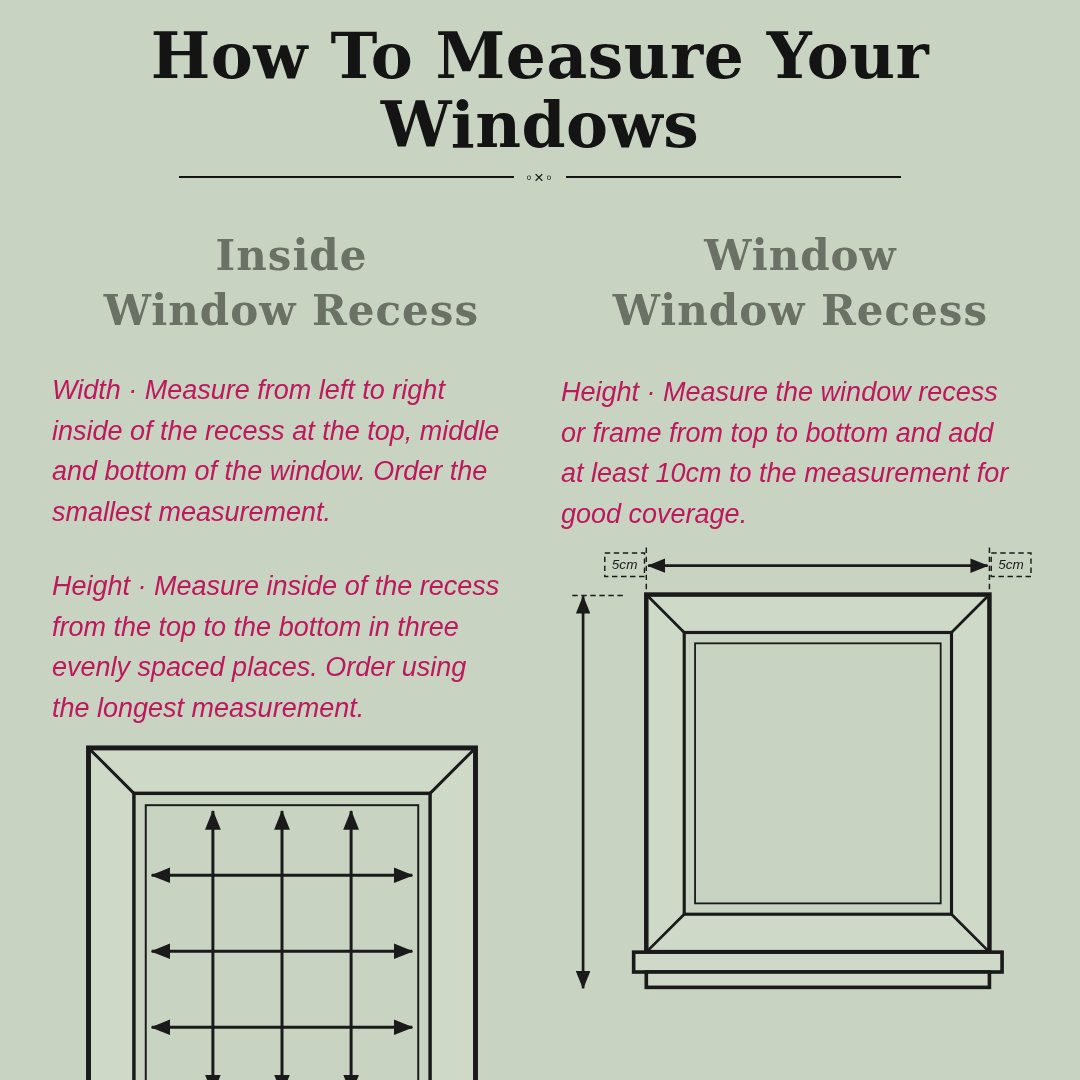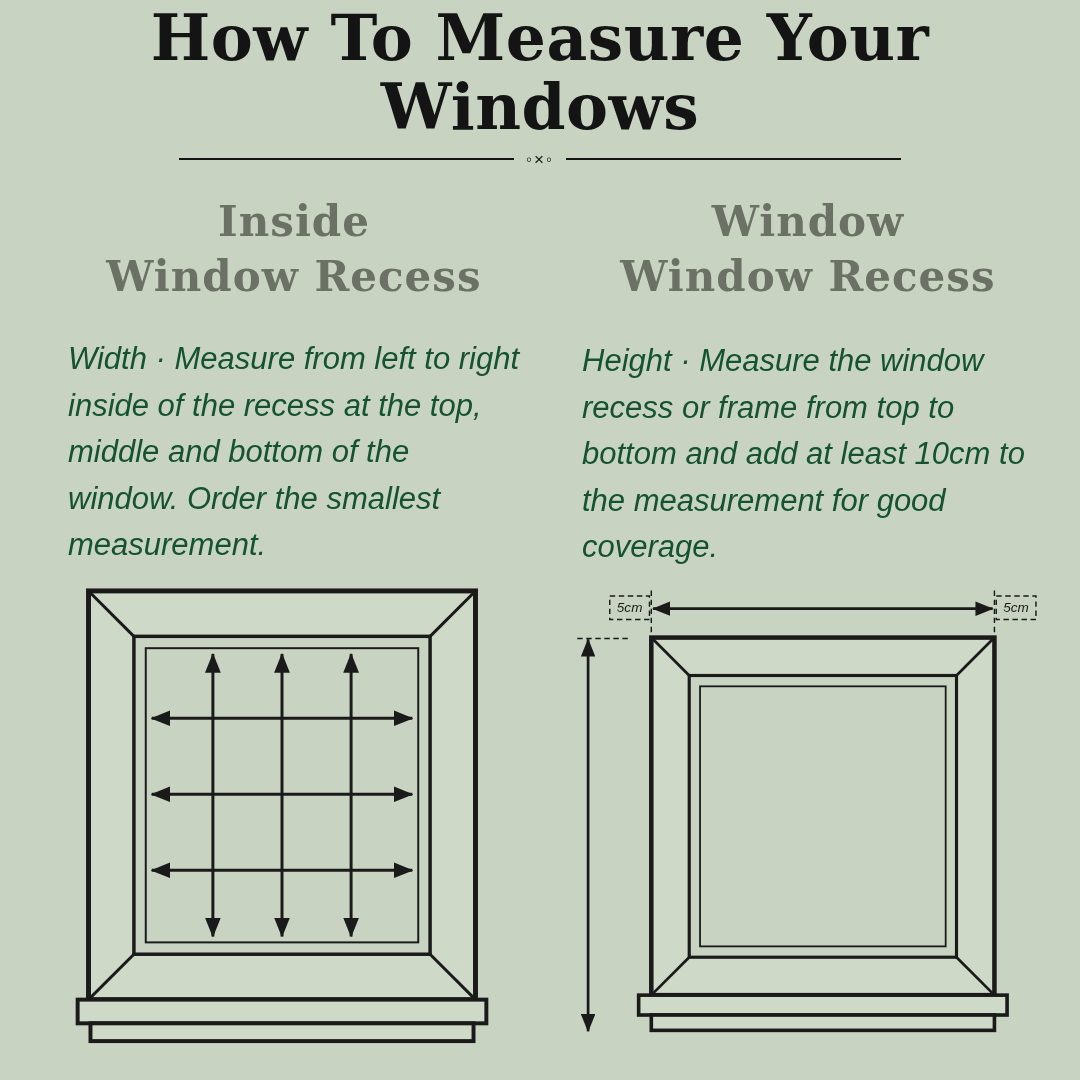--- a/index.html
+++ b/index.html
@@ -6,21 +6,21 @@
   body{
     width:1080px;height:1080px;
     background:#c8d3c1;
     font-family:"Liberation Sans",sans-serif;
     color:#1a1a1a;
     overflow:hidden;
   }
   .page{position:relative;width:1080px;height:1080px;}
   .title{
     margin:0;
-    padding-top:4px;
+    padding-top:22px;
     text-align:center;
     font-family:"DejaVu Serif","Liberation Serif",serif;
     font-weight:700;
     font-size:63px;
     letter-spacing:0.5px;
     color:#141414;
     line-height:1.1;
   }
   .divider{
     display:flex;align-items:center;justify-content:center;
@@ -28,36 +28,36 @@
   }
   .dline{display:inline-block;height:2px;width:335px;background:#141414;}
   .orn{font-size:17px;letter-spacing:2px;color:#141414;line-height:1;}
   .columns{
     display:grid;
     grid-template-columns:1fr 1fr;
     padding:26px 40px 0 52px;
     column-gap:30px;
   }
   .colhead{
-    margin:0;
+    margin:16px;
     text-align:center;
     font-family:"DejaVu Serif","Liberation Serif",serif;
     font-weight:700;
     font-size:42px;
     line-height:1.32;
     letter-spacing:1px;
     color:#6b7265;
   }
   .body{
     font-style:italic;
-    font-size:31px;
+    font-size:27px;
     line-height:1.5;
-    color:#14532d;
+    color:#be185d;
     width:452px;
-    margin:16px;
+    margin:0;
   }
   .col .body.first{margin-top:32px;}
   .col .body.second{margin-top:34px;}
   .col{position:relative;}
   .diag{display:block;}
   .diag-inside{margin:14px 0 0 22px;}
   .diag-outside{margin:10px 0 0 2px;}
   svg text{
     font-family:"Liberation Sans",sans-serif;
     font-style:italic;
@@ -79,20 +79,21 @@
   </div>
 
   <div class="columns">
 
     <section class="col">
       <h2 class="colhead">
         <span>Inside</span><br>
         <span>Window Recess</span>
       </h2>
       <p class="body first">Width · Measure from left to right inside of the recess at the top, middle and bottom of the window. Order the smallest measurement.</p>
+      <p class="body second">Height · Measure inside of the recess from the top to the bottom in three evenly spaced places. Order using the longest measurement.</p>
 
       <svg class="diag diag-inside" width="416" height="464" viewBox="0 0 420 470" xmlns="http://www.w3.org/2000/svg">
         <defs>
           <marker id="ah1" markerUnits="userSpaceOnUse" markerWidth="20" markerHeight="16" viewBox="0 0 10 8" refX="9.5" refY="4" orient="auto-start-reverse">
             <path d="M0,0 L10,4 L0,8 Z" fill="#1a1a1a"></path>
           </marker>
         </defs>
 
         <g stroke="#1a1a1a" fill="none" stroke-linejoin="miter">
           <rect x="14" y="6" width="392" height="414" fill="#cfd9c7" stroke-width="5"></rect>

